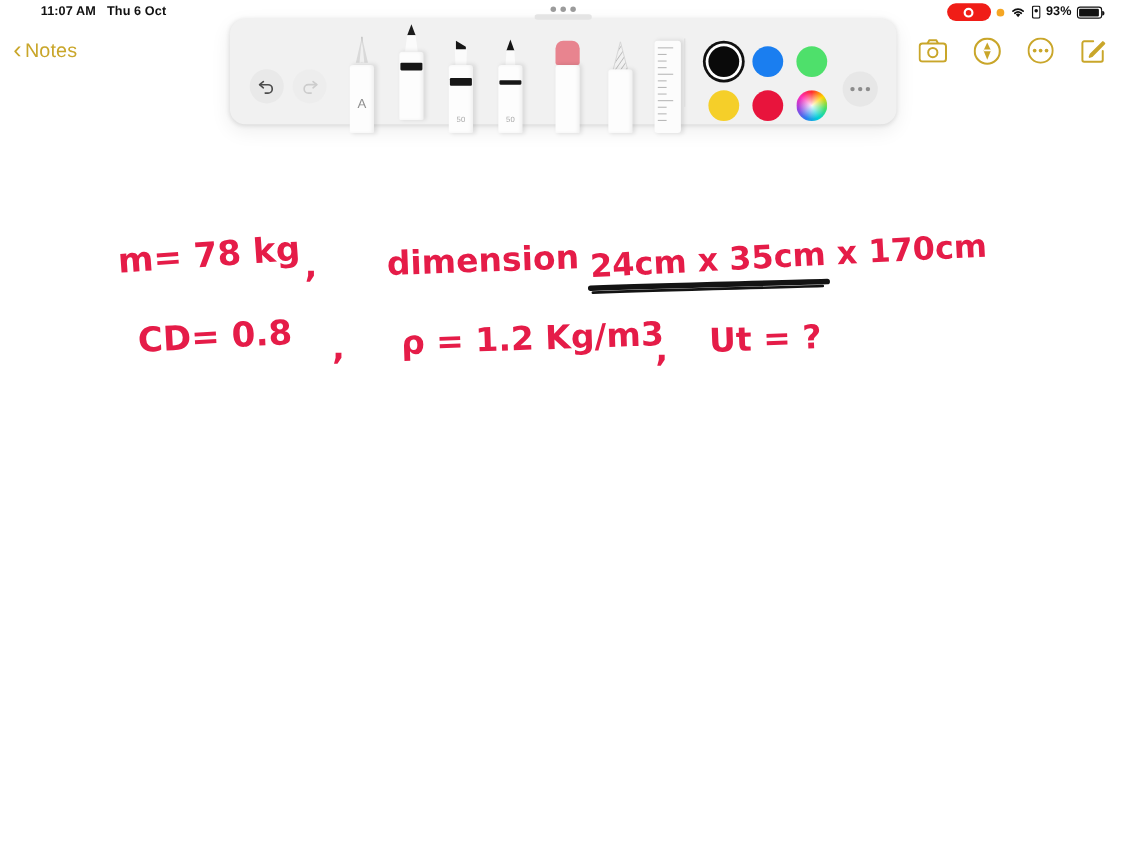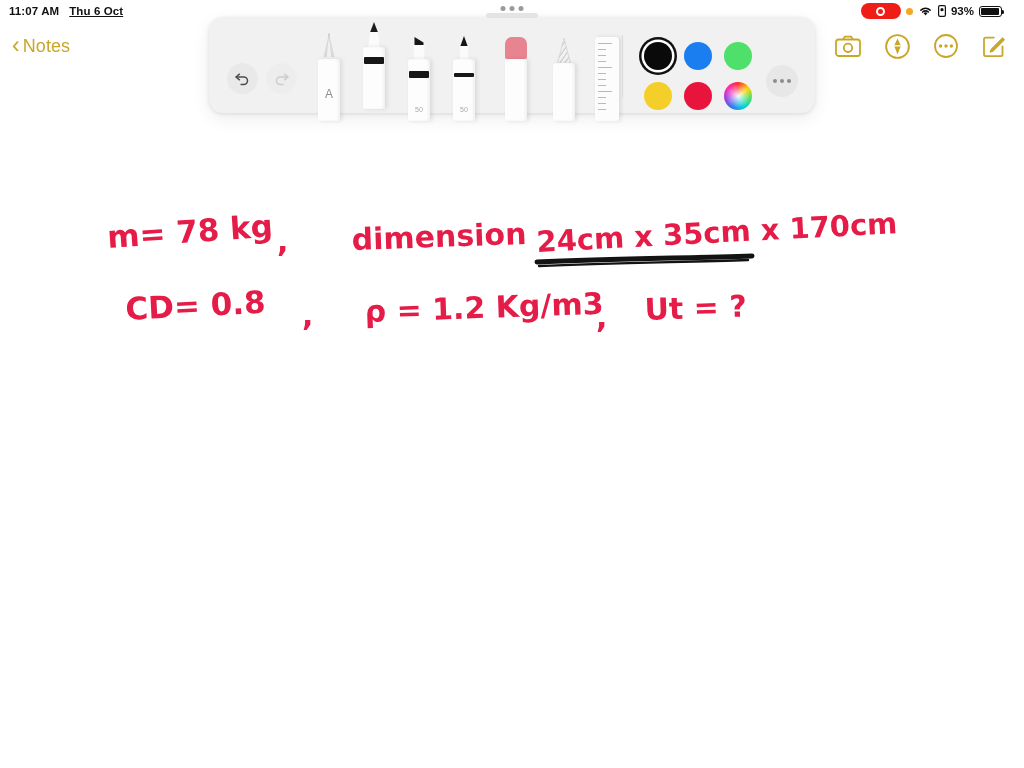--- a/index.html
+++ b/index.html
@@ -13,22 +13,22 @@
   #app { position: relative; width: 1024px; height: 768px; background: #fff; }
 
   
   .statusbar {
     position: absolute; top: 0; left: 0; width: 1024px; height: 22px;
     display: flex; align-items: center; z-index: 40;
     font-size: 11.5px; font-weight: bold; color: #111;
     pointer-events: none;
   }
   .sb-left { display: flex; align-items: center; gap: 10px; padding-left: 9px; }
-  .sb-time { letter-spacing: 0.1px; }
-  .sb-date { letter-spacing: 0.1px; text-decoration: underline; }
+  .sb-time { letter-spacing: 0.1px; margin-left: 28px; }
+  .sb-date { letter-spacing: 0.1px; }
   .sb-spacer { flex: 1; }
   .sb-right { display: flex; align-items: center; gap: 5px; padding-right: 22px; }
 
   .rec-pill {
     width: 40px; height: 16px; border-radius: 9px;
     background: #f01d17; display: flex; align-items: center; justify-content: center;
   }
   .rec-pill .ring {
     width: 9px; height: 9px; border-radius: 50%;
     border: 2px solid #fff; background: #f01d17;

